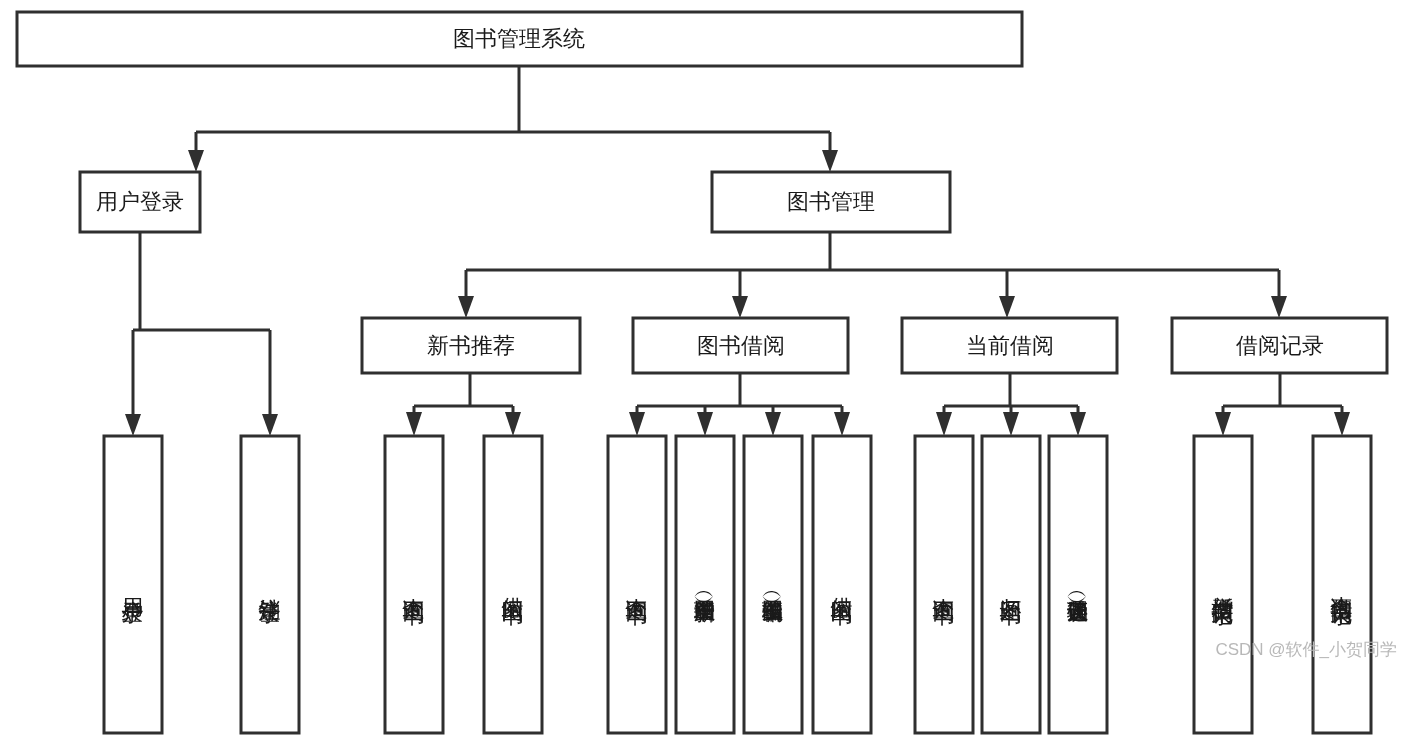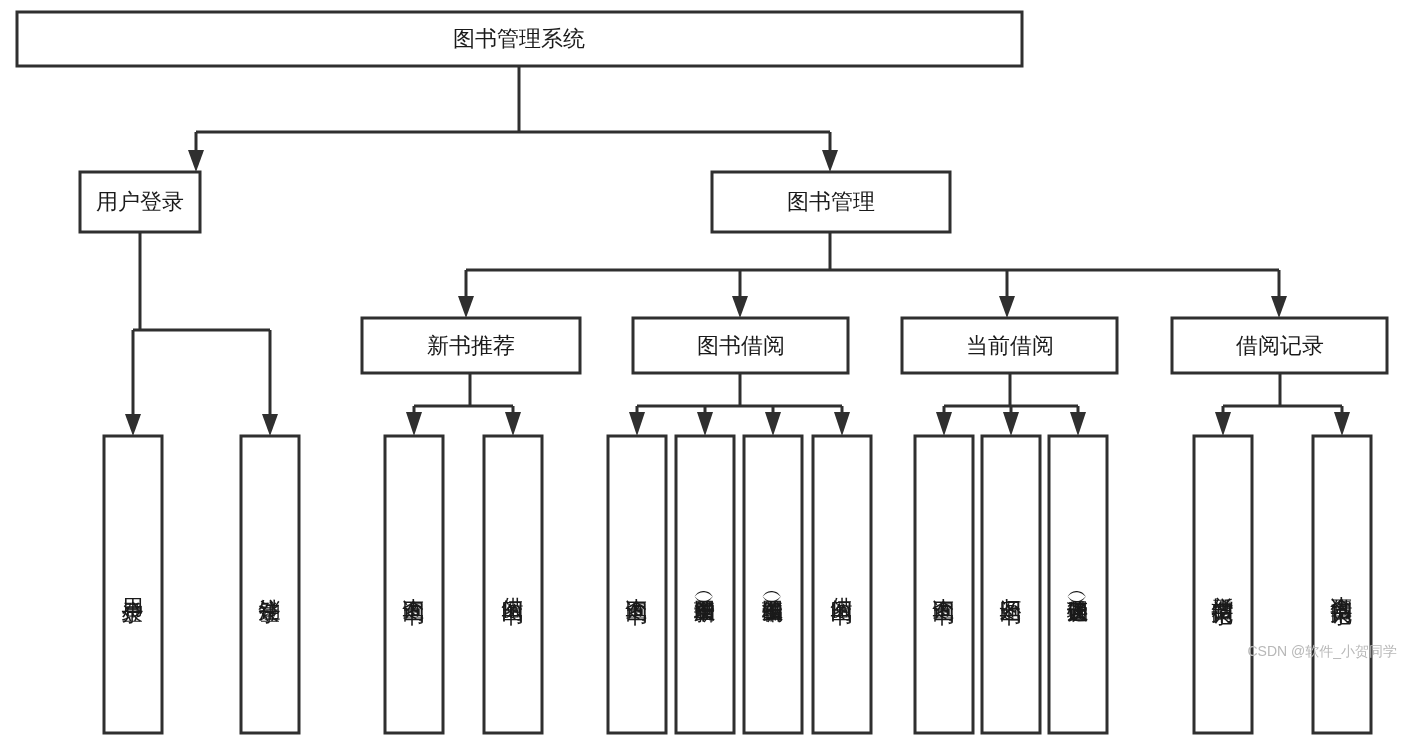--- a/index.html
+++ b/index.html
@@ -58,21 +58,21 @@
   }
   .node-label-v.tight {
     letter-spacing: 0px;
     font-size: 21px;
   }
   .watermark {
     position: absolute;
     right: 8px;
     bottom: 6px;
     font-family: "Liberation Sans", "DejaVu Sans", sans-serif;
-    font-size: 14px;
+    font-size: 17px;
     color: #b8b8b8;
     white-space: nowrap;
     user-select: none;
   }
 </style>
 </head>
 <body>
 
 <div id="diagram-root">
 

